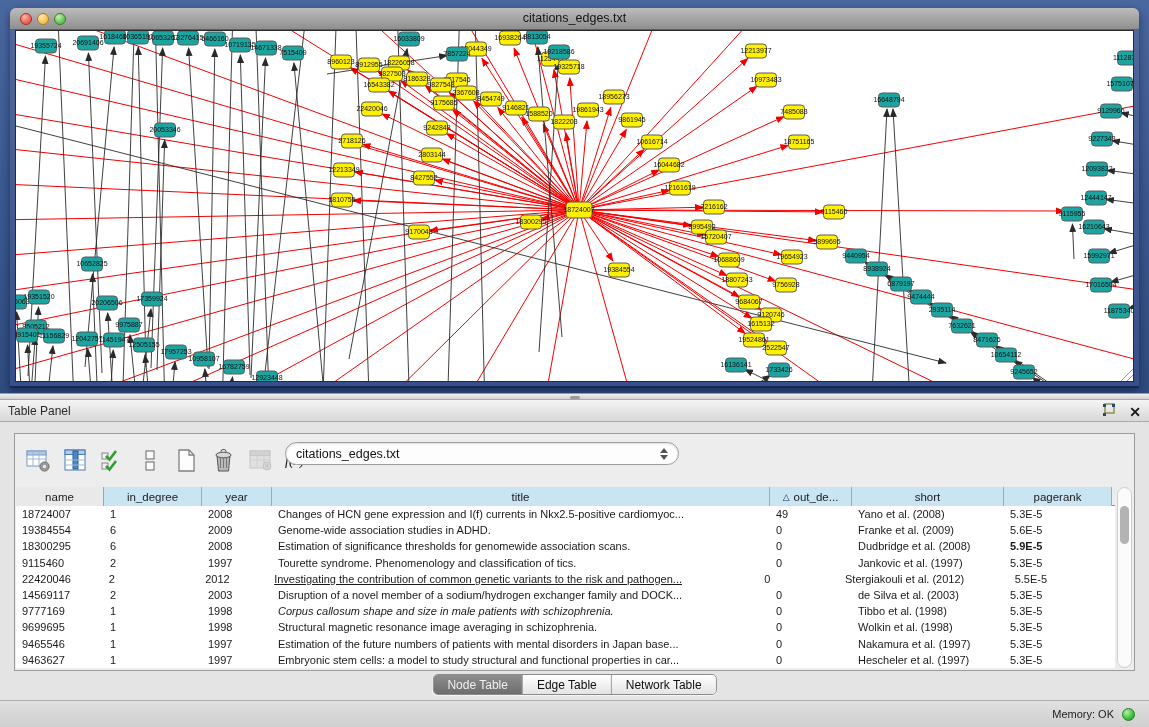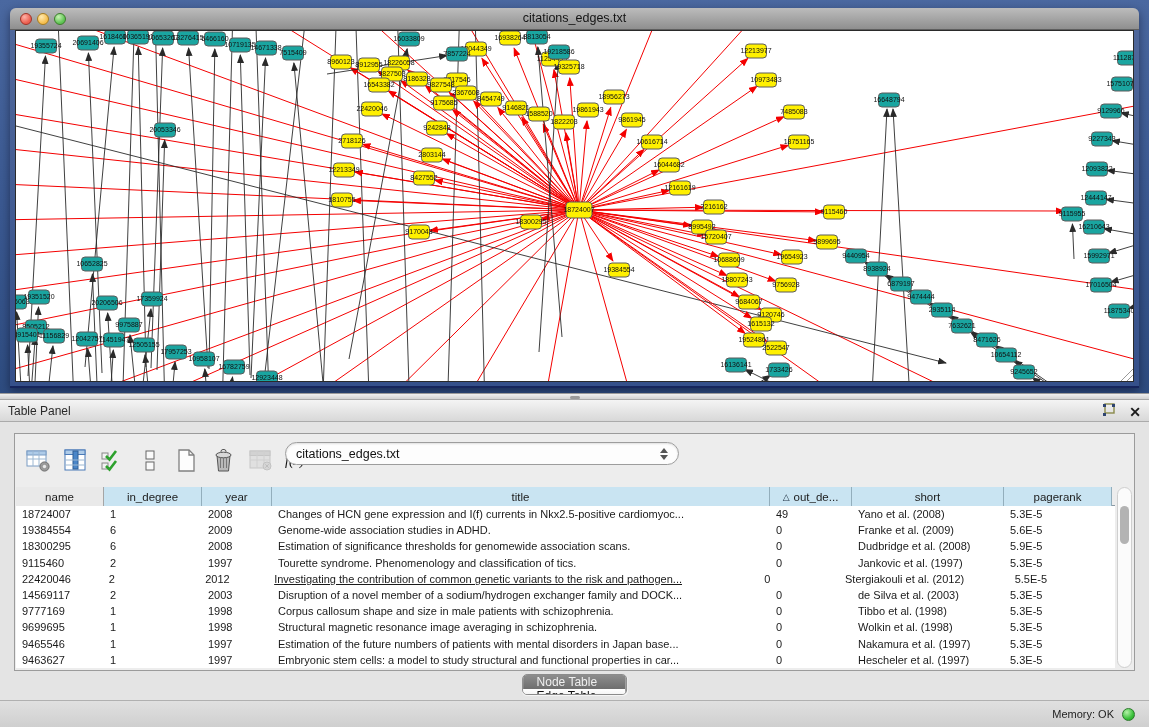--- a/index.html
+++ b/index.html
@@ -65,21 +65,21 @@
   .tbody { background:#ffffff; }
   .tr { display:flex; height:16.2px; background:#ffffff; }
   .td { font-size:11px; color:#1a1a1a; padding-left:6px; overflow:hidden; white-space:nowrap;
         display:flex; align-items:center; }
   .vscroll { position:absolute; right:2px; top:53px; width:15px; height:181px; background:#fbfbfb;
              border:1px solid #cfcfcf; border-radius:8px; }
   .vthumb { position:absolute; left:2px; top:18px; width:9px; height:38px; background:#b3b3b3; border-radius:5px; }
 
   .tabs { position:absolute; left:50%; top:252px; transform:translateX(-50%); display:flex;
           border:1px solid #8b8b8b; border-radius:5px; overflow:hidden; height:21px;
-          box-shadow:0 1px 1px rgba(255,255,255,.7);flex-direction:column; }
+          box-shadow:0 1px 1px rgba(255,255,255,.7); }
   .seg { padding:0 14px; font-size:12px; color:#111; background:linear-gradient(180deg,#ffffff,#e4e4e4);
          display:flex; align-items:center; border-right:1px solid #9a9a9a; }
   .seg:last-child { border-right:none; }
   .seg.sel { background:linear-gradient(180deg,#8d8d8d,#6e6e6e); color:#efefef; }
 
   .statusbar { position:absolute; left:0; bottom:0; width:1149px; height:27px;
                background:linear-gradient(180deg,#e0e0e0,#cfcfcf); border-top:1px solid #b0b0b0;
                display:flex; align-items:center; justify-content:flex-end; gap:8px; padding-right:14px; }
   .statusbar .mem { font-size:11px; color:#222; }
   .statusdot { width:13px; height:13px; border-radius:50%; border:1px solid #2b7a2b;
@@ -613,21 +613,21 @@
             <div class="td" style="width: 152px;">Franke et al. (2009)</div>
             <div class="td" style="width: 108px;">5.6E-5</div>
           </div>
           <div class="tr">
             <div class="td" style="width: 88px;">18300295</div>
             <div class="td" style="width: 98px;">6</div>
             <div class="td" style="width: 70px;">2008</div>
             <div class="td" style="width: 498px;">Estimation of significance thresholds for genomewide association scans.</div>
             <div class="td" style="width: 82px;">0</div>
             <div class="td" style="width: 152px;">Dudbridge et al. (2008)</div>
-            <div class="td" style="width: 108px;">5.9E-5</div>
+            <div class="td" style="width: 108px; font-weight: bold;">5.9E-5</div>
           </div>
           <div class="tr">
             <div class="td" style="width: 88px;">9115460</div>
             <div class="td" style="width: 98px;">2</div>
             <div class="td" style="width: 70px;">1997</div>
             <div class="td" style="width: 498px;">Tourette syndrome. Phenomenology and classification of tics.</div>
             <div class="td" style="width: 82px;">0</div>
             <div class="td" style="width: 152px;">Jankovic et al. (1997)</div>
             <div class="td" style="width: 108px;">5.3E-5</div>
           </div>
@@ -646,21 +646,21 @@
             <div class="td" style="width: 70px;">2003</div>
             <div class="td" style="width: 498px;">Disruption of a novel member of a sodium/hydrogen exchanger family and DOCK...</div>
             <div class="td" style="width: 82px;">0</div>
             <div class="td" style="width: 152px;">de Silva et al. (2003)</div>
             <div class="td" style="width: 108px;">5.3E-5</div>
           </div>
           <div class="tr">
             <div class="td" style="width: 88px;">9777169</div>
             <div class="td" style="width: 98px;">1</div>
             <div class="td" style="width: 70px;">1998</div>
-            <div class="td" style="width: 498px;">Corpus callosum shape and size in male patients with schizophrenia.</div>
+            <div class="td" style="width: 498px; font-style: italic;">Corpus callosum shape and size in male patients with schizophrenia.</div>
             <div class="td" style="width: 82px;">0</div>
             <div class="td" style="width: 152px;">Tibbo et al. (1998)</div>
             <div class="td" style="width: 108px;">5.3E-5</div>
           </div>
           <div class="tr">
             <div class="td" style="width: 88px;">9699695</div>
             <div class="td" style="width: 98px;">1</div>
             <div class="td" style="width: 70px;">1998</div>
             <div class="td" style="width: 498px;">Structural magnetic resonance image averaging in schizophrenia.</div>
             <div class="td" style="width: 82px;">0</div>

